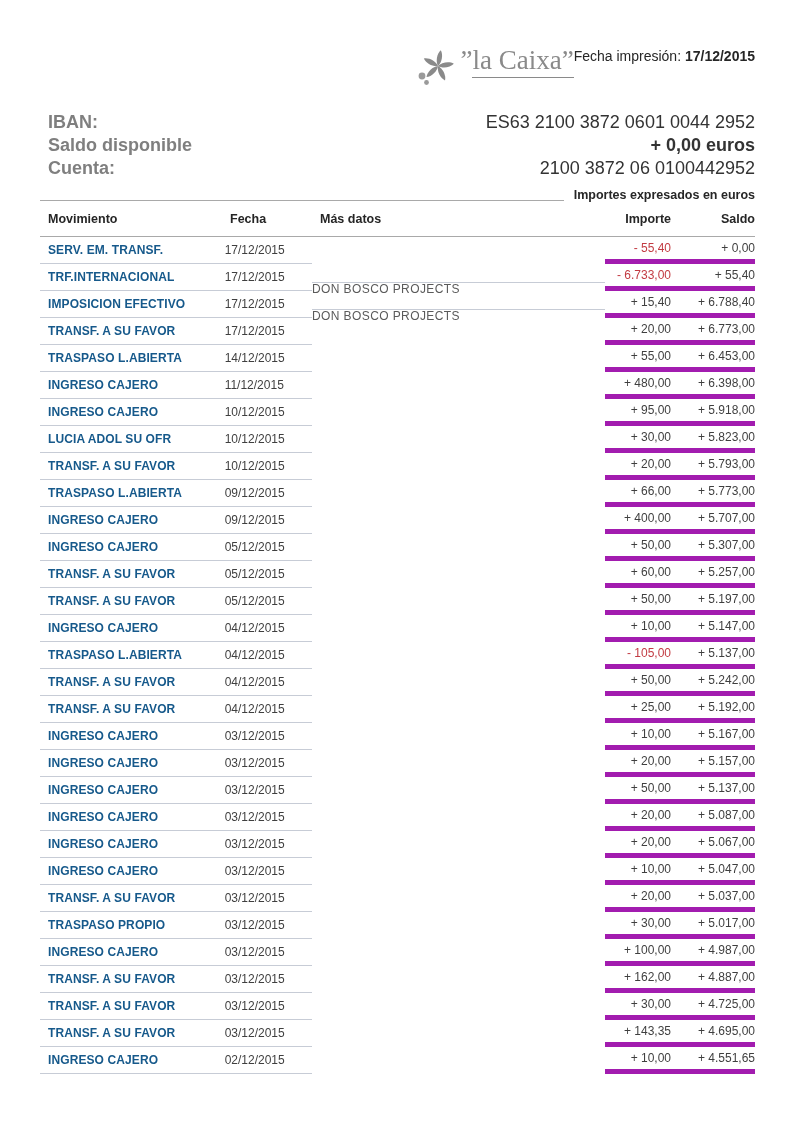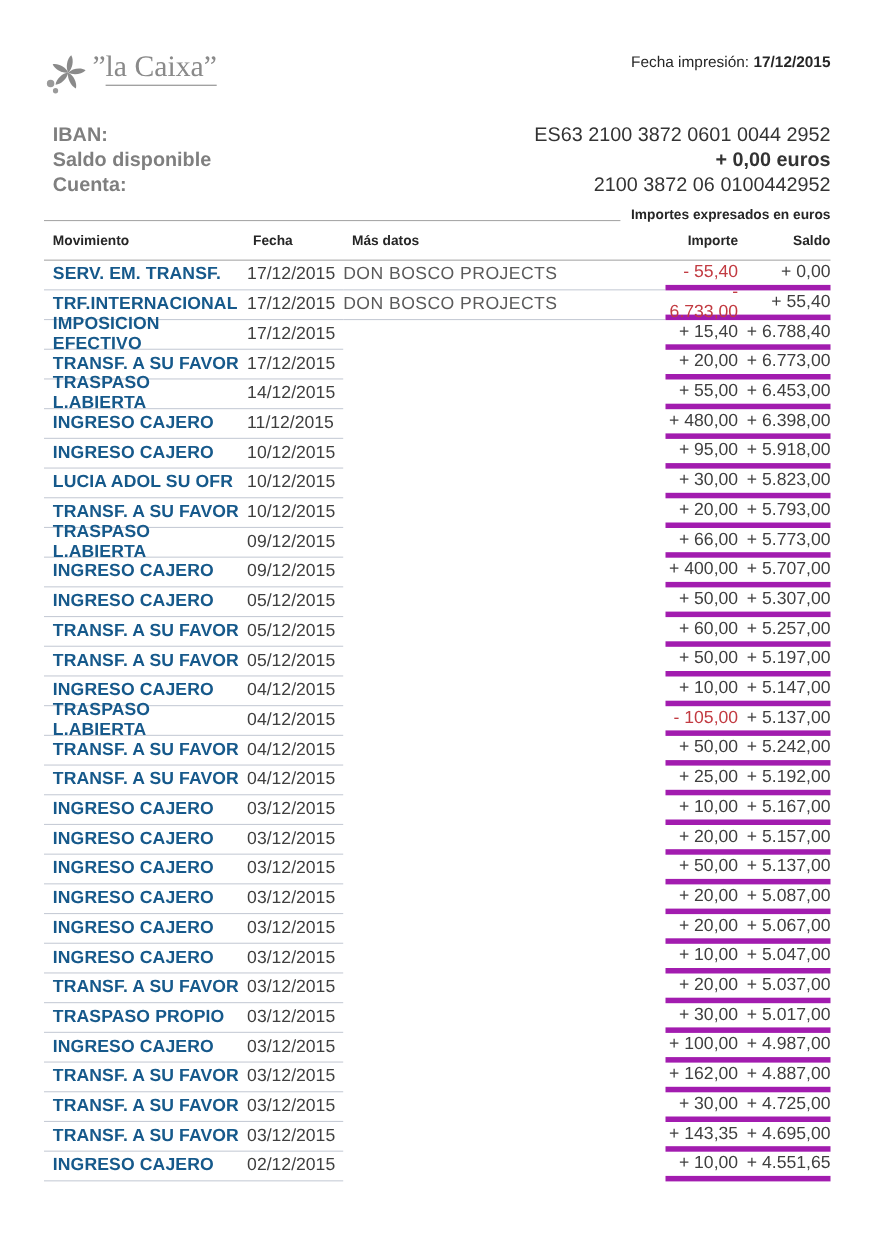--- a/index.html
+++ b/index.html
@@ -1,20 +1,20 @@
 <!DOCTYPE html>
 <html><head>
 <meta charset="utf-8">
 <style>
   html,body{margin:0;padding:0;background:#ffffff;}
   body{width:800px;height:1132px;font-family:"Liberation Sans",sans-serif;color:#3f3f3f;position:relative;overflow:hidden;}
   .page{padding:45px 45px 0 40px;}
 
   
-  .top{display:flex;justify-content:space-between;align-items:flex-start;height:52px;}
+  .top{display:flex;justify-content:flex-end;align-items:flex-start;height:52px;}
   .logo{display:flex;align-items:flex-start;gap:4px;color:#8a8a8a;}
   .logo .star{margin-top:4px;}
   .logo .wordmark{font-family:"Liberation Serif",serif;font-size:27px;line-height:30px;color:#8a8a8a;}
   .logo .wordmark .underlined{border-bottom:1px solid #8a8a8a;padding-bottom:2px;}
   .printdate{font-size:14px;color:#262626;margin-top:3px;}
   .printdate b{font-weight:bold;}
 
   
   .account{margin-top:14px;}
   .acc-row{display:flex;line-height:23px;font-size:18px;justify-content:space-between;}
@@ -22,23 +22,23 @@
   .acc-value{color:#333333;}
   .acc-value.bold{font-weight:bold;}
 
   
   .note-row{display:flex;align-items:flex-end;margin-top:8px;}
   .note-line{flex:1;border-bottom:1px solid #a9a9a9;margin-bottom:1px;}
   .note-text{font-size:12.5px;font-weight:bold;color:#262626;padding-left:10px;white-space:nowrap;}
 
   
   .thead{display:flex;align-items:center;height:34px;border-bottom:1px solid #a9a9a9;font-size:12.5px;font-weight:bold;color:#262626;}
-  .trow{display:flex;align-items:stretch;height:27px;font-size:16px;}
+  .trow{display:flex;align-items:stretch;height:27px;font-size:12px;}
   .cg-left{display:flex;align-items:center;width:272px;border-bottom:1px solid #c7ccd6;}
-  .cg-mid{display:flex;align-items:center;flex:1;}
+  .cg-mid{display:flex;align-items:flex-start;flex:1;margin-top:45px;}
   .cg-mid.filled{border-bottom:1px solid #c7ccd6;}
   .cg-right{display:flex;align-items:center;width:150px;border-bottom:5px solid #a21caf;}
   .c-mov{width:182px;padding-left:8px;font-weight:bold;color:#16598b;letter-spacing:0.1px;}
   .c-fecha{width:90px;color:#3f3f3f;}
   .c-mas{color:#5a5a5a;letter-spacing:0.4px;}
   .c-imp{flex:0 0 66px;text-align:right;color:#3f3f3f;}
   .c-imp.neg{color:#c23b42;}
   .c-sal{flex:1;text-align:right;color:#3f3f3f;}
   
   .thead .h-mov{width:182px;padding-left:8px;}

